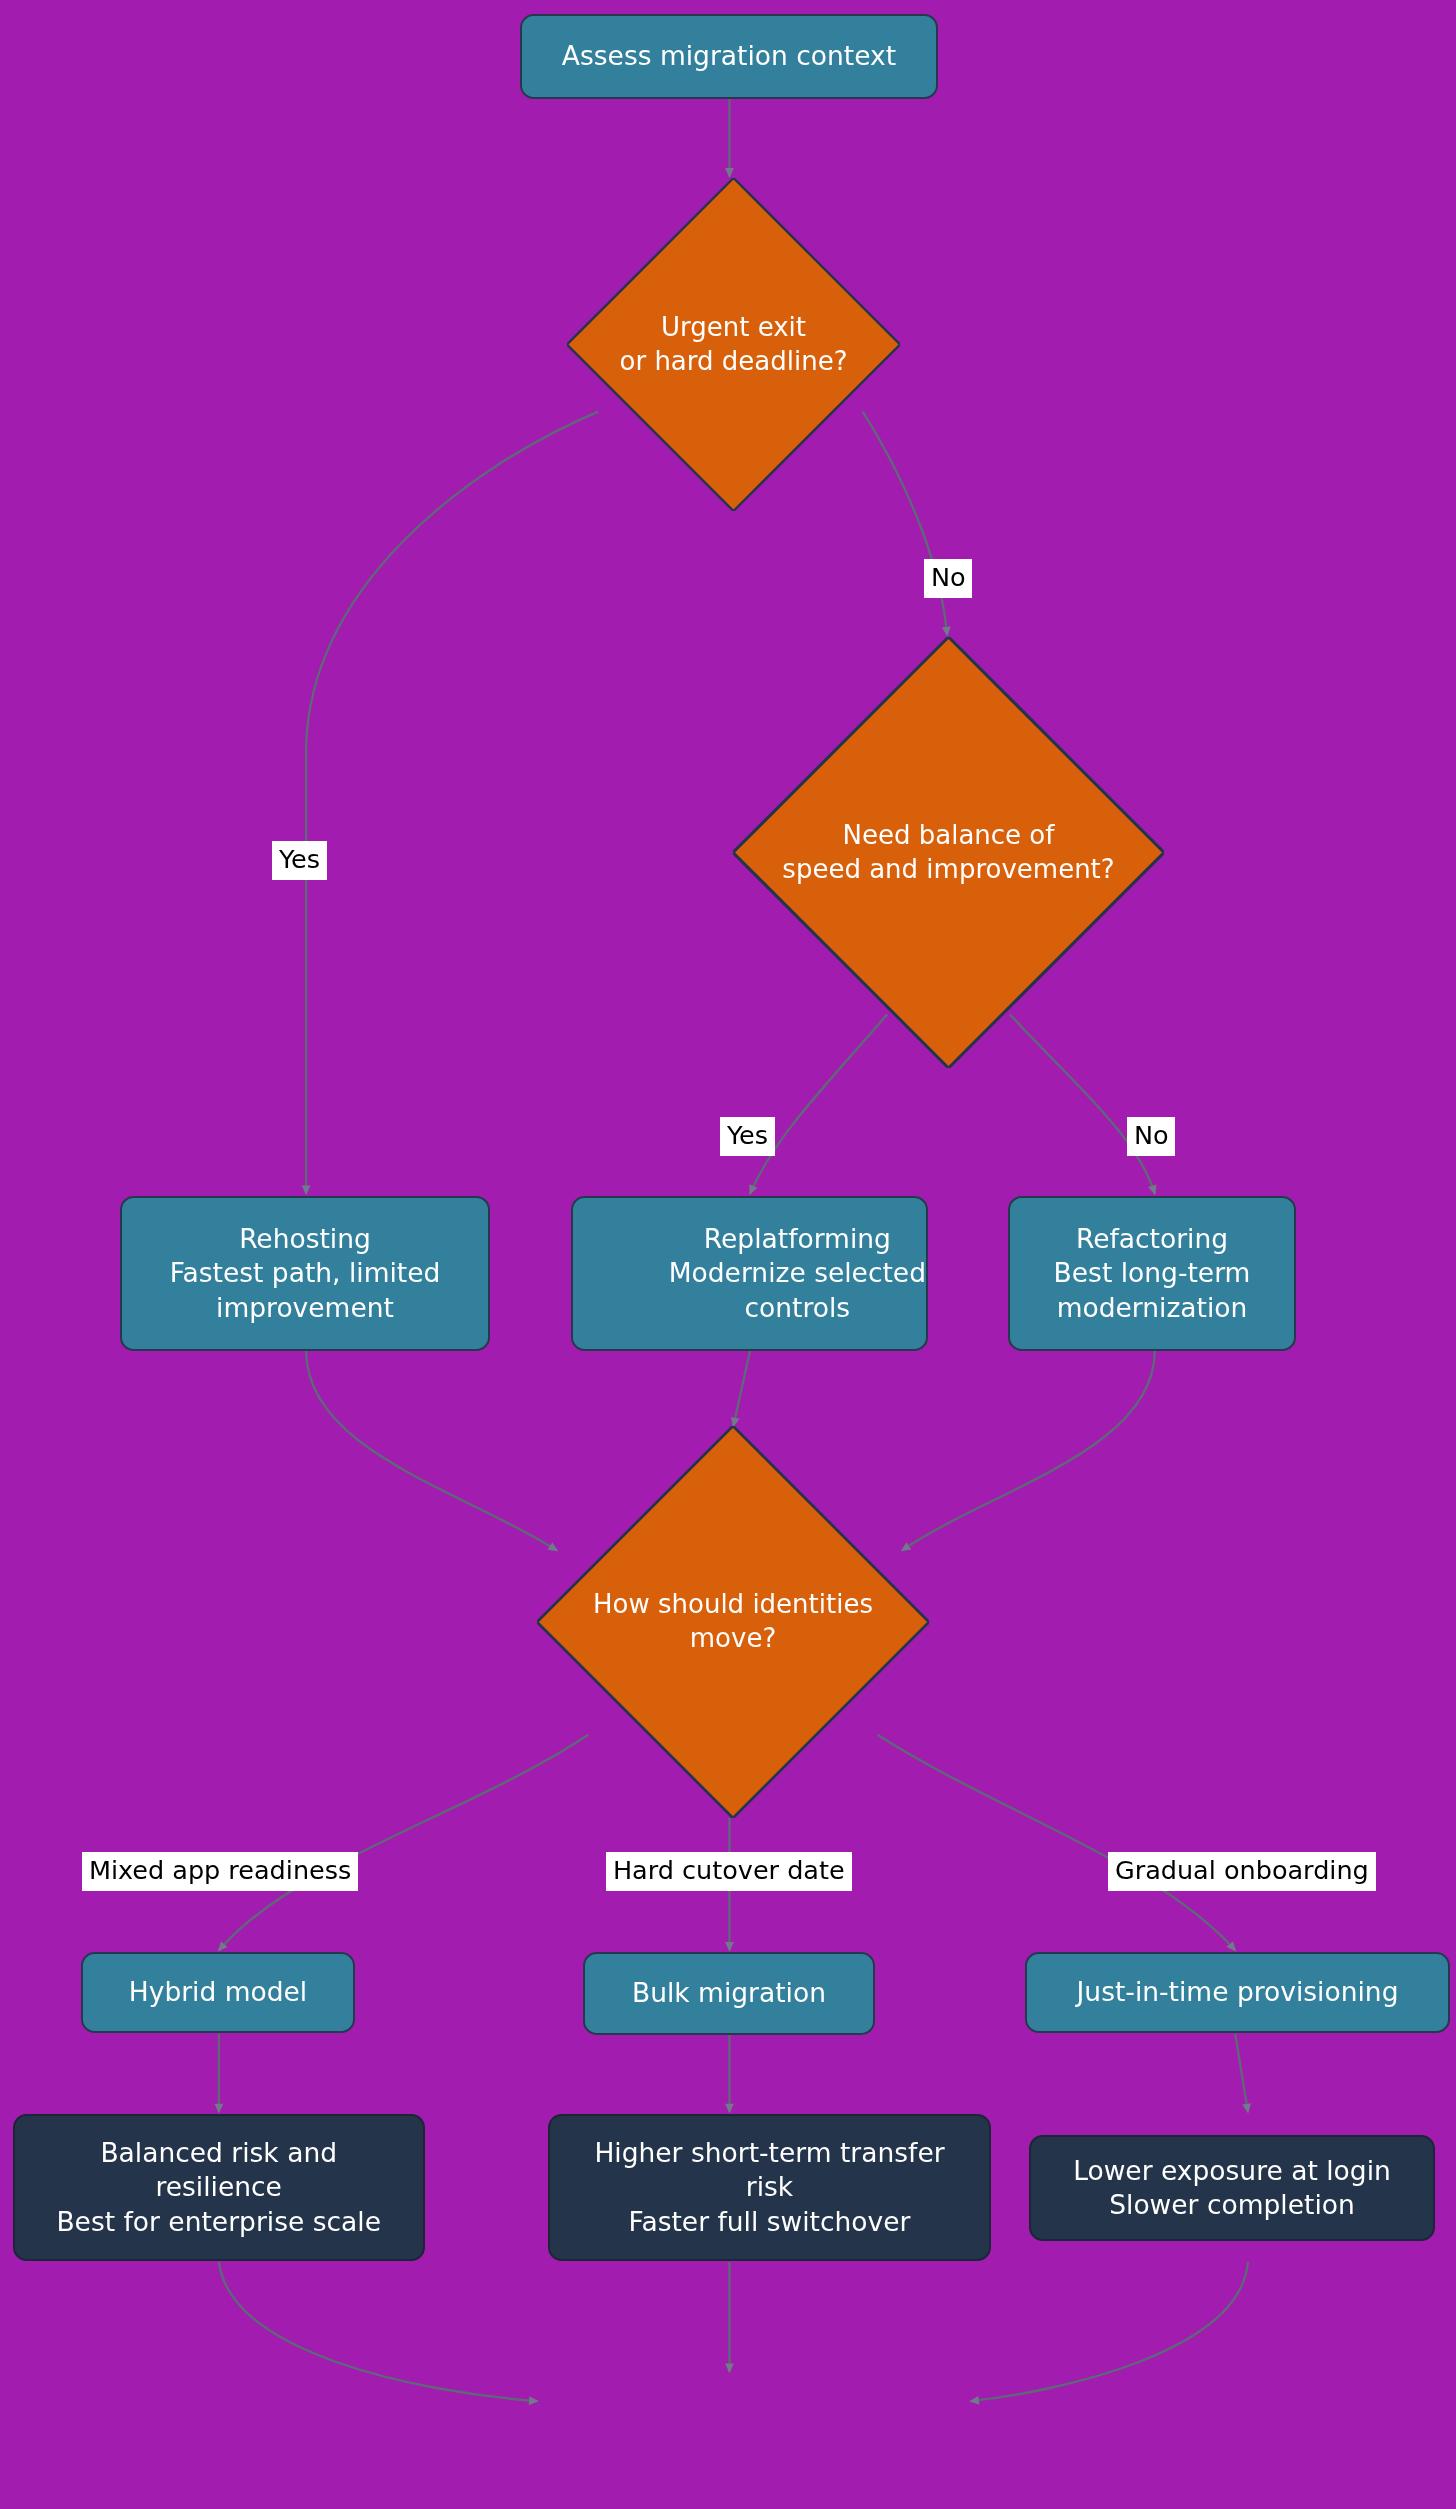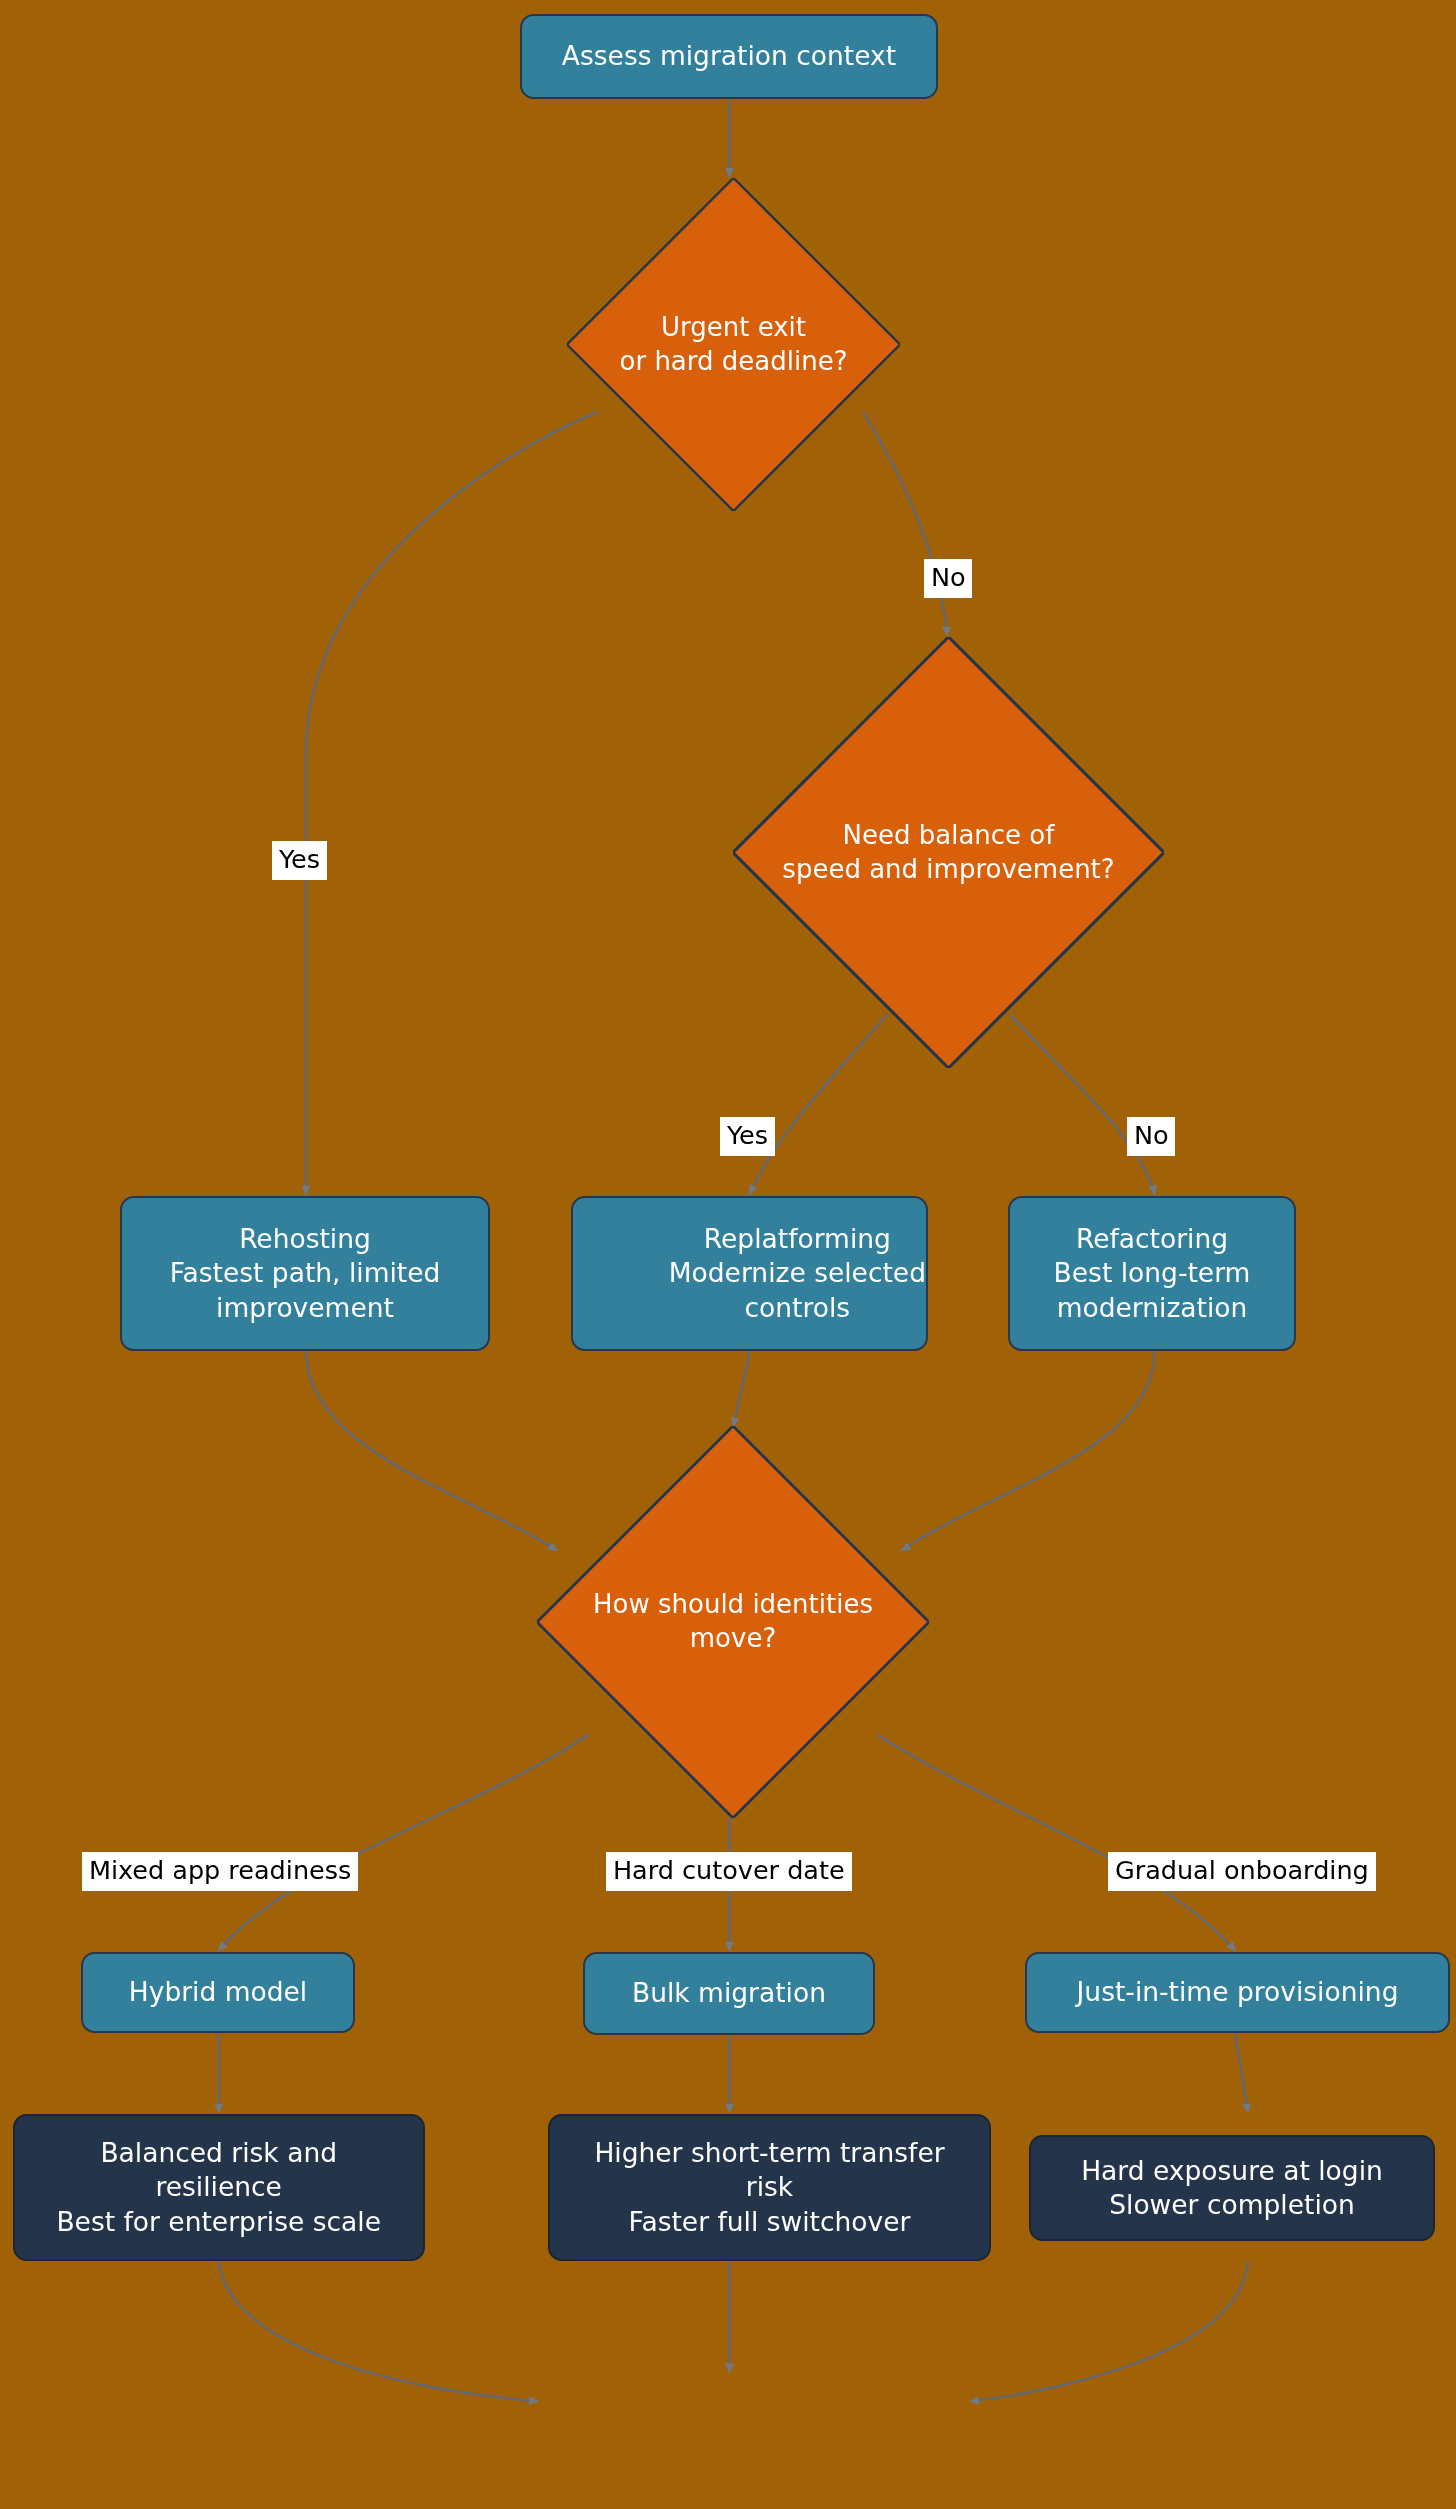--- a/index.html
+++ b/index.html
@@ -7,21 +7,21 @@
     padding: 0;
     background: #7d6e68;
   }
   body {
     font-family: "DejaVu Sans", sans-serif;
   }
   #canvas {
     position: relative;
     width: 1457px;
     height: 2509px;
-    background: #a16207;
+    background: #a21caf;
     overflow: hidden;
   }
   svg.edges {
     position: absolute;
     left: 0;
     top: 0;
     width: 1457px;
     height: 2509px;
     pointer-events: none;
   }
@@ -197,21 +197,21 @@
 Best for enterprise scale</span>
   </div>
 
   <div class="node outcome" style="left:508px; top:2114px; width:443px; height:147px;margin-left:40px;">
     <span>Higher short-term transfer
 risk
 Faster full switchover</span>
   </div>
 
   <div class="node outcome" style="left:1029px; top:2135px; width:406px; height:106px;">
-    <span>Hard exposure at login
+    <span>Lower exposure at login
 Slower completion</span>
   </div>
 
 
   <div class="edge-label" style="left:272px; top:841px;">Yes</div>
 
   <div class="edge-label" style="left:924px; top:559px;">No</div>
 
   <div class="edge-label" style="left:720px; top:1117px;">Yes</div>
 

